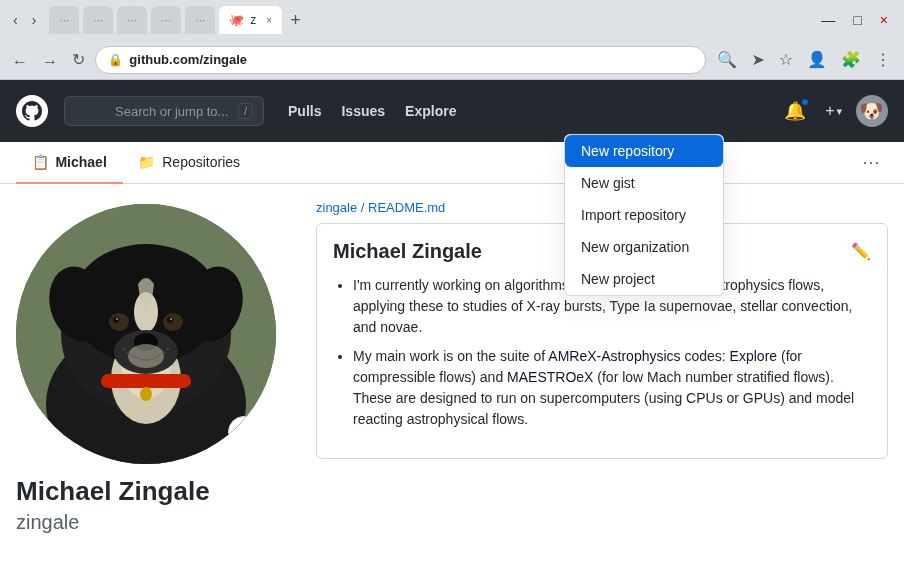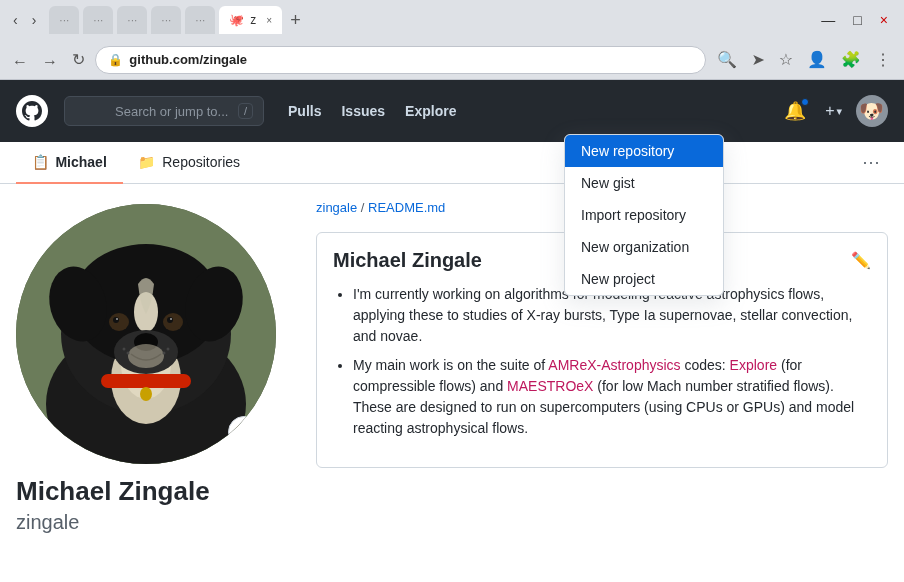--- a/index.html
+++ b/index.html
@@ -37,51 +37,51 @@
     .gh-nav { display: flex; align-items: center; gap: 4px; flex: 1; }
     .gh-nav-item { color: #cdd9e5; font-size: 14px; font-weight: 600; padding: 6px 8px; cursor: pointer; text-decoration: none; }
     .gh-actions { display: flex; align-items: center; gap: 8px; margin-left: auto; }
     .gh-icon-btn { background: none; border: none; color: #cdd9e5; cursor: pointer; font-size: 18px; padding: 4px; position: relative; }
     .gh-plus-btn { display: flex; align-items: center; background: none; border: none; color: #cdd9e5; cursor: pointer; font-size: 16px; padding: 4px 6px; gap: 2px; }
     .gh-avatar { width: 32px; height: 32px; border-radius: 50%; background: #8b949e; display: flex; align-items: center; justify-content: center; cursor: pointer; }
     .notification-dot { position: absolute; top: 2px; right: 2px; width: 8px; height: 8px; background: #0969da; border-radius: 50%; border: 1px solid #24292f; }
 
     
     .dropdown-menu { position: absolute; top: 54px; right: 180px; background: #fff; border: 1px solid #d0d7de; border-radius: 6px; box-shadow: 0 8px 24px rgba(140,149,159,0.2); z-index: 1000; min-width: 160px; overflow: hidden; }
-    .dropdown-item { display: flex; align-items: center; padding: 8px 16px; font-size: 14px; color: #24292f; cursor: pointer; white-space: nowrap; }
+    .dropdown-item { display: flex; align-items: center; padding: 8px 16px; font-size: 14px; color: #24292f; cursor: pointer; white-space: nowrap; border-radius: 6px; }
     .dropdown-item.highlighted { background: #0969da; color: #fff; }
 
     
     .profile-content { display: flex; gap: 0; height: calc(582px - 142px); overflow: hidden; }
     .profile-sidebar { width: 300px; padding: 20px 16px; flex-shrink: 0; }
     .profile-avatar-wrap { position: relative; width: 260px; height: 260px; border-radius: 50%; overflow: hidden; background: #f6f8fa; margin-bottom: 12px; }
     .dog-svg { width: 260px; height: 260px; }
     .emoji-btn { position: absolute; bottom: 16px; right: 16px; background: #fff; border: 1px solid #d0d7de; border-radius: 50%; width: 32px; height: 32px; display: flex; align-items: center; justify-content: center; cursor: pointer; font-size: 16px; }
     .profile-name { font-size: 26px; font-weight: 600; color: #24292f; margin-bottom: 4px; }
     .profile-username { font-size: 20px; color: #57606a; font-weight: 300; }
 
     
     .profile-tabs { display: flex; align-items: center; border-bottom: 1px solid #d0d7de; padding: 0 16px; gap: 0; background: #fff; }
     .profile-tab { display: flex; align-items: center; gap: 6px; padding: 12px 16px; font-size: 14px; color: #24292f; cursor: pointer; border-bottom: 2px solid transparent; margin-bottom: -1px; }
     .profile-tab.active { border-bottom-color: #fd8c73; font-weight: 600; }
     .profile-tab-icon { font-size: 14px; color: #57606a; }
     .tab-more { margin-left: auto; background: none; border: none; font-size: 18px; color: #57606a; cursor: pointer; padding: 8px; }
 
     
     .main-content { flex: 1; padding: 16px; overflow-y: auto; }
-    .readme-breadcrumb { font-size: 13px; color: #57606a; margin-bottom: 17px; }
+    .readme-breadcrumb { font-size: 13px; color: #57606a; margin-bottom: 8px; }
     .readme-breadcrumb a { color: #0969da; text-decoration: none; }
     .readme-box { border: 1px solid #d0d7de; border-radius: 6px; padding: 16px; }
     .readme-header { display: flex; justify-content: space-between; align-items: center; margin-bottom: 12px; }
     .readme-title { font-size: 20px; font-weight: 600; color: #24292f; }
     .readme-edit-btn { background: none; border: none; color: #57606a; cursor: pointer; font-size: 16px; }
     .readme-body { font-size: 14px; color: #24292f; line-height: 1.5; }
     .readme-body ul { padding-left: 20px; margin-bottom: 12px; }
     .readme-body li { margin-bottom: 8px; }
-    .readme-body a { color: #be185d; text-decoration: none; }
+    .readme-body a { color: #0f172a; text-decoration: none; }
   </style>
 </head>
 <body>
 
 <div class="browser-chrome">
   <div class="browser-title-bar">
     <div class="tab-menu-buttons">
       <button class="tab-menu-btn">‹</button>
       <button class="tab-menu-btn">›</button>
     </div>

